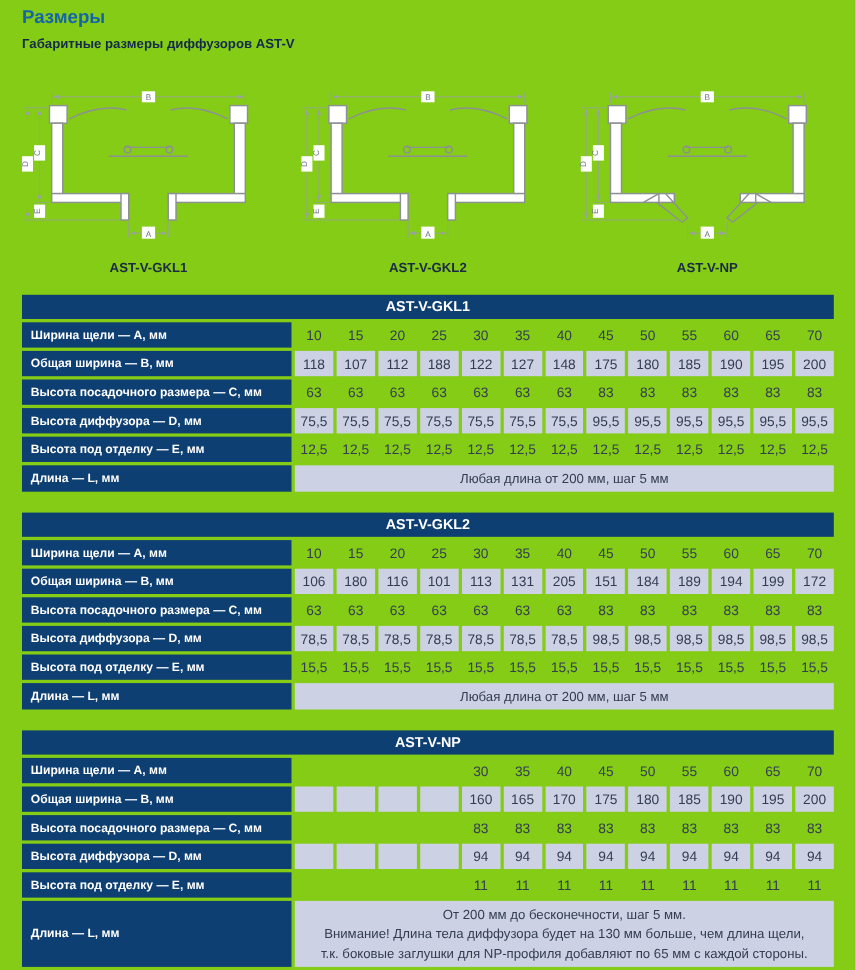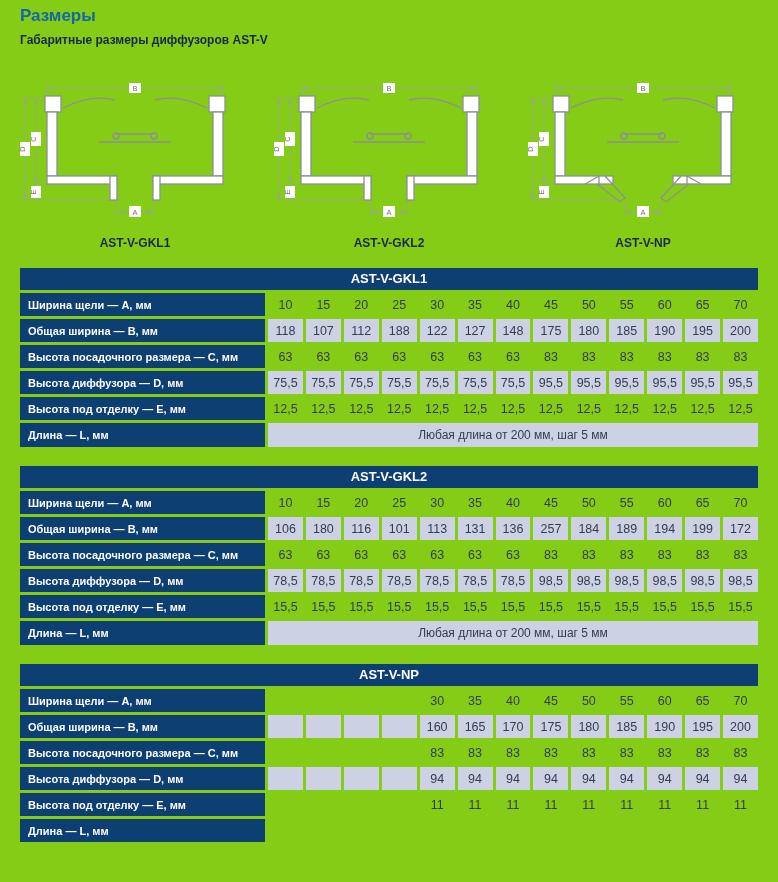--- a/index.html
+++ b/index.html
@@ -360,22 +360,22 @@
           <div class="cell">70</div>
         </div>
         <div class="tbl-row striped">
           <div class="row-label">Общая ширина — B, мм</div>
           <div class="cell">106</div>
           <div class="cell">180</div>
           <div class="cell">116</div>
           <div class="cell">101</div>
           <div class="cell">113</div>
           <div class="cell">131</div>
-          <div class="cell">136</div>
-          <div class="cell">257</div>
+          <div class="cell">205</div>
+          <div class="cell">151</div>
           <div class="cell">184</div>
           <div class="cell">189</div>
           <div class="cell">194</div>
           <div class="cell">199</div>
           <div class="cell">172</div>
         </div>
         <div class="tbl-row">
           <div class="row-label">Высота посадочного размера — C, мм</div>
           <div class="cell">63</div>
           <div class="cell">63</div>
@@ -507,16 +507,21 @@
           <div class="cell">11</div>
           <div class="cell">11</div>
           <div class="cell">11</div>
           <div class="cell">11</div>
           <div class="cell">11</div>
           <div class="cell">11</div>
           <div class="cell">11</div>
         </div>
         <div class="tbl-row striped">
           <div class="row-label">Длина — L, мм</div>
+          <div class="span-cell">
+            <div>От 200 мм до бесконечности, шаг 5 мм.</div>
+            <div>Внимание! Длина тела диффузора будет на 130 мм больше, чем длина щели,</div>
+            <div>т.к. боковые заглушки для NP-профиля добавляют по 65 мм с каждой стороны.</div>
+          </div>
         </div>
       </section>
     </div>
 </div>
 
 </body></html>

